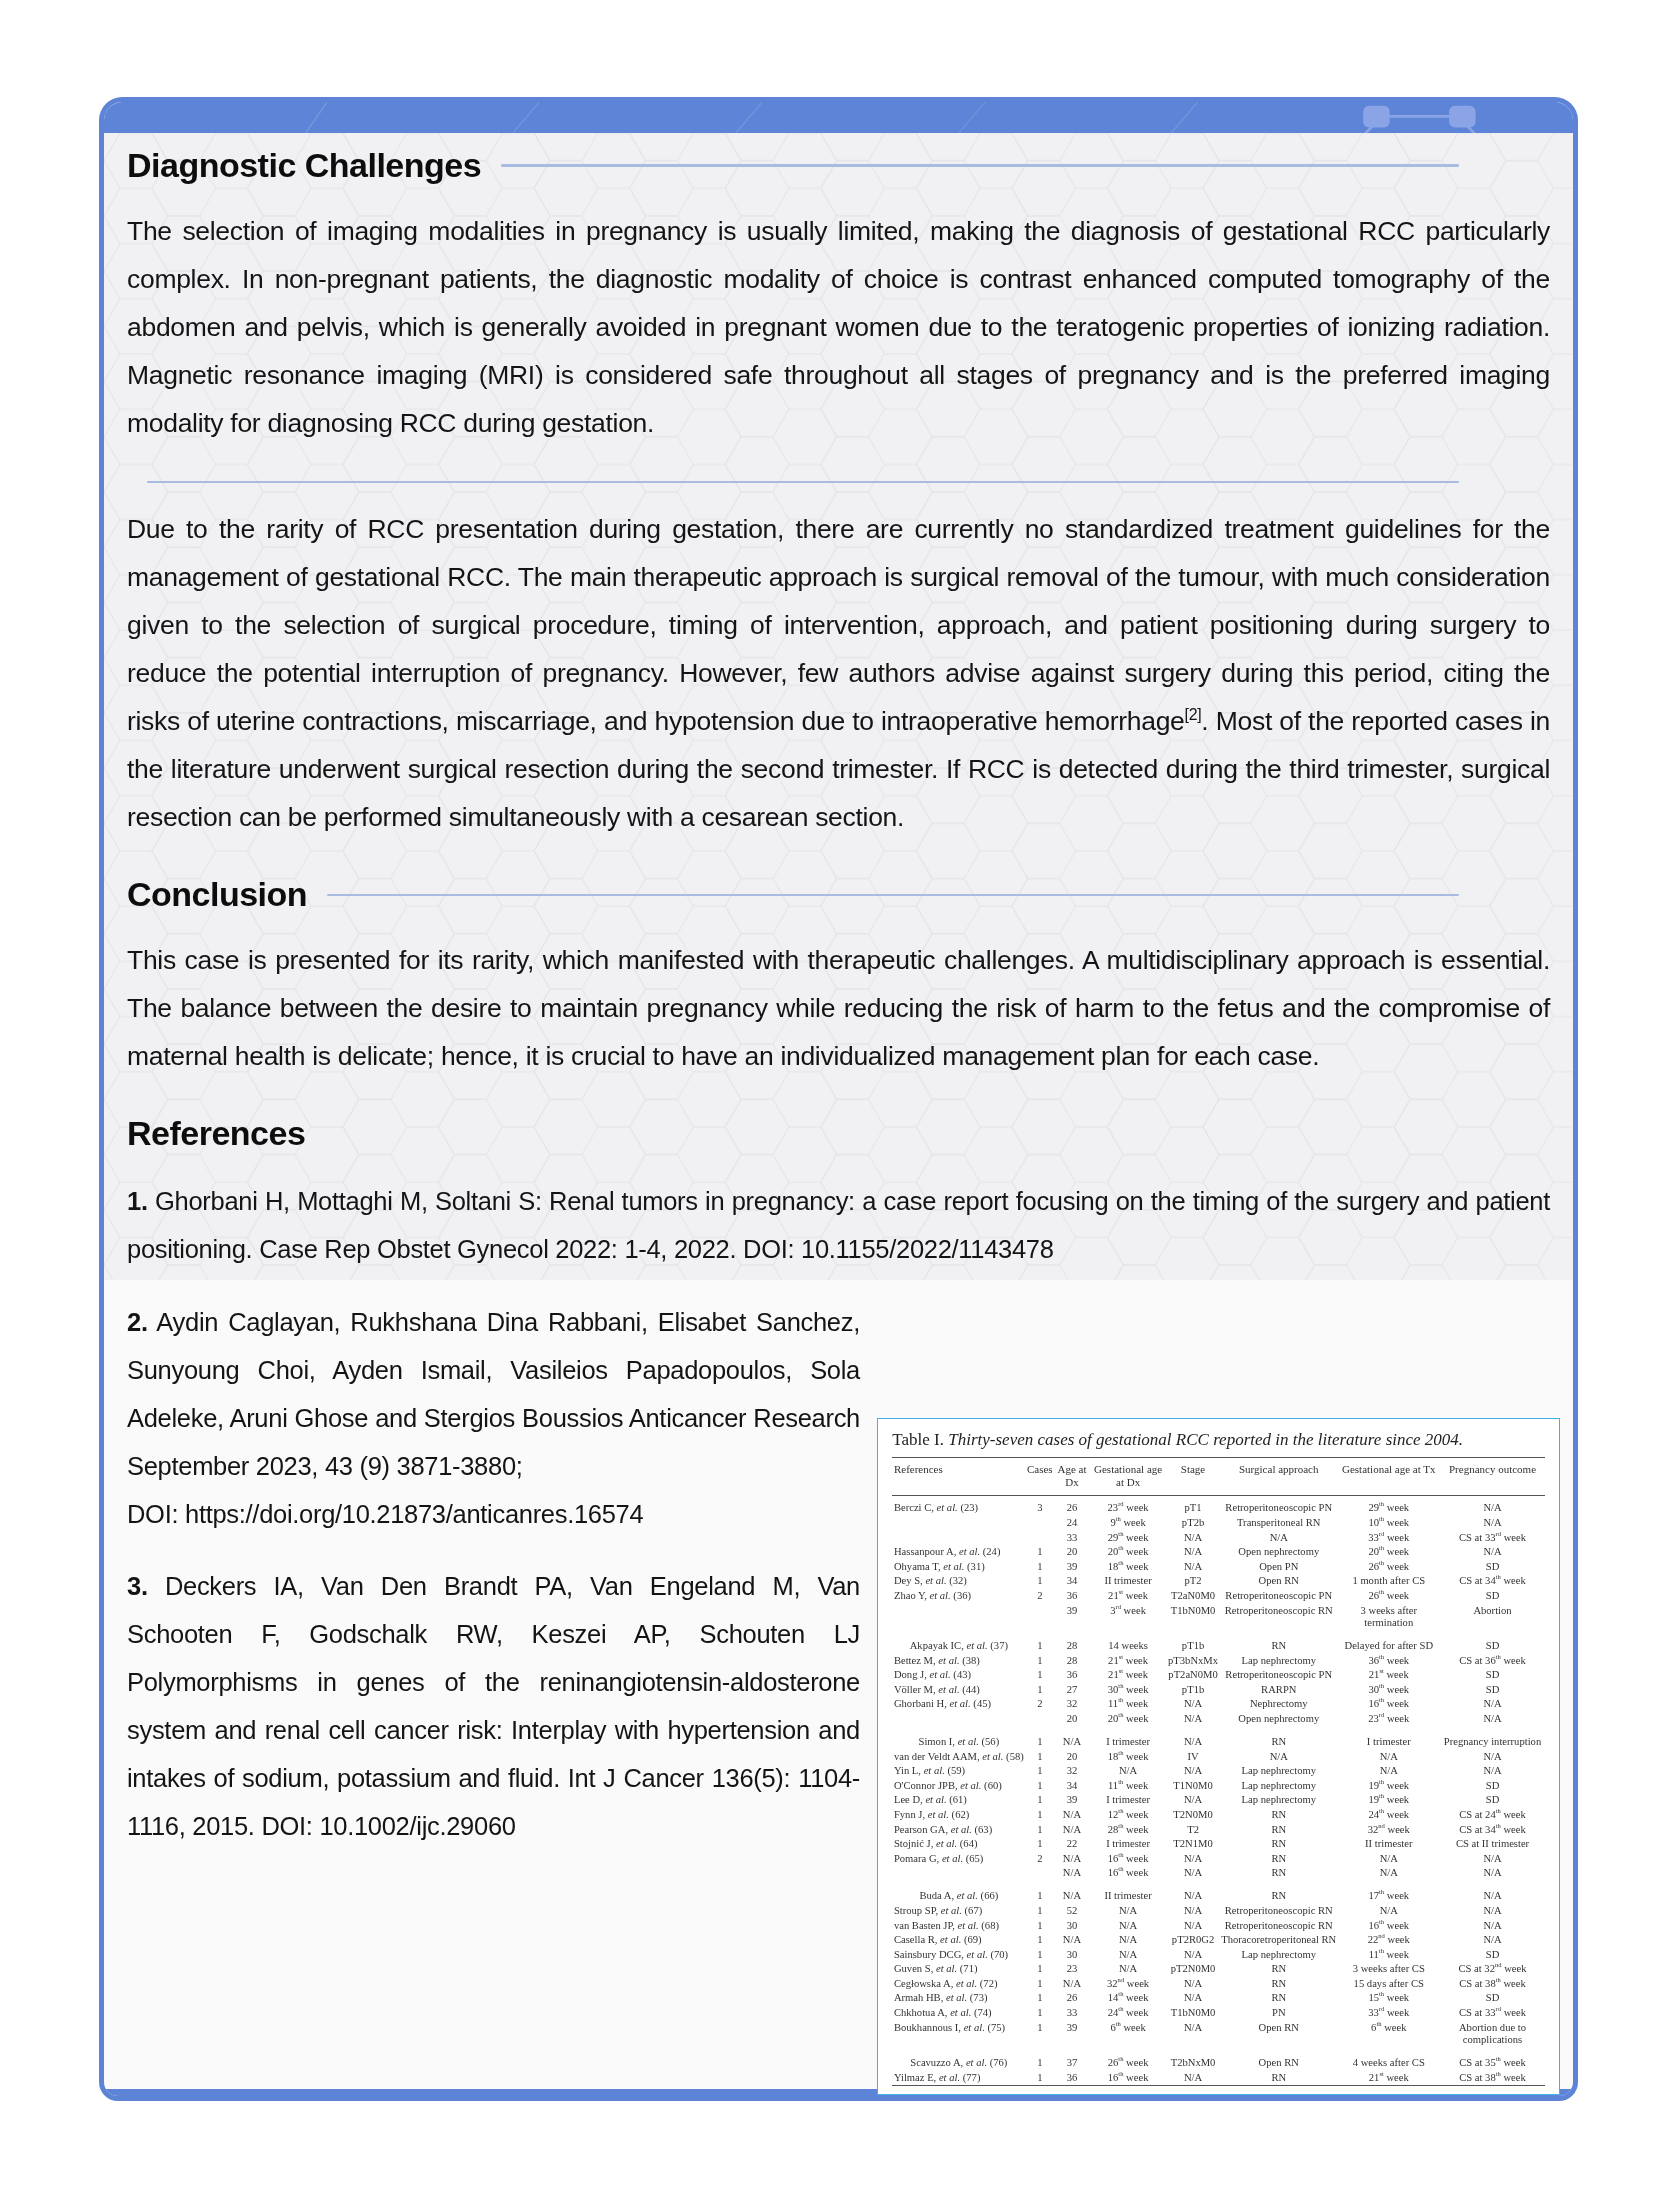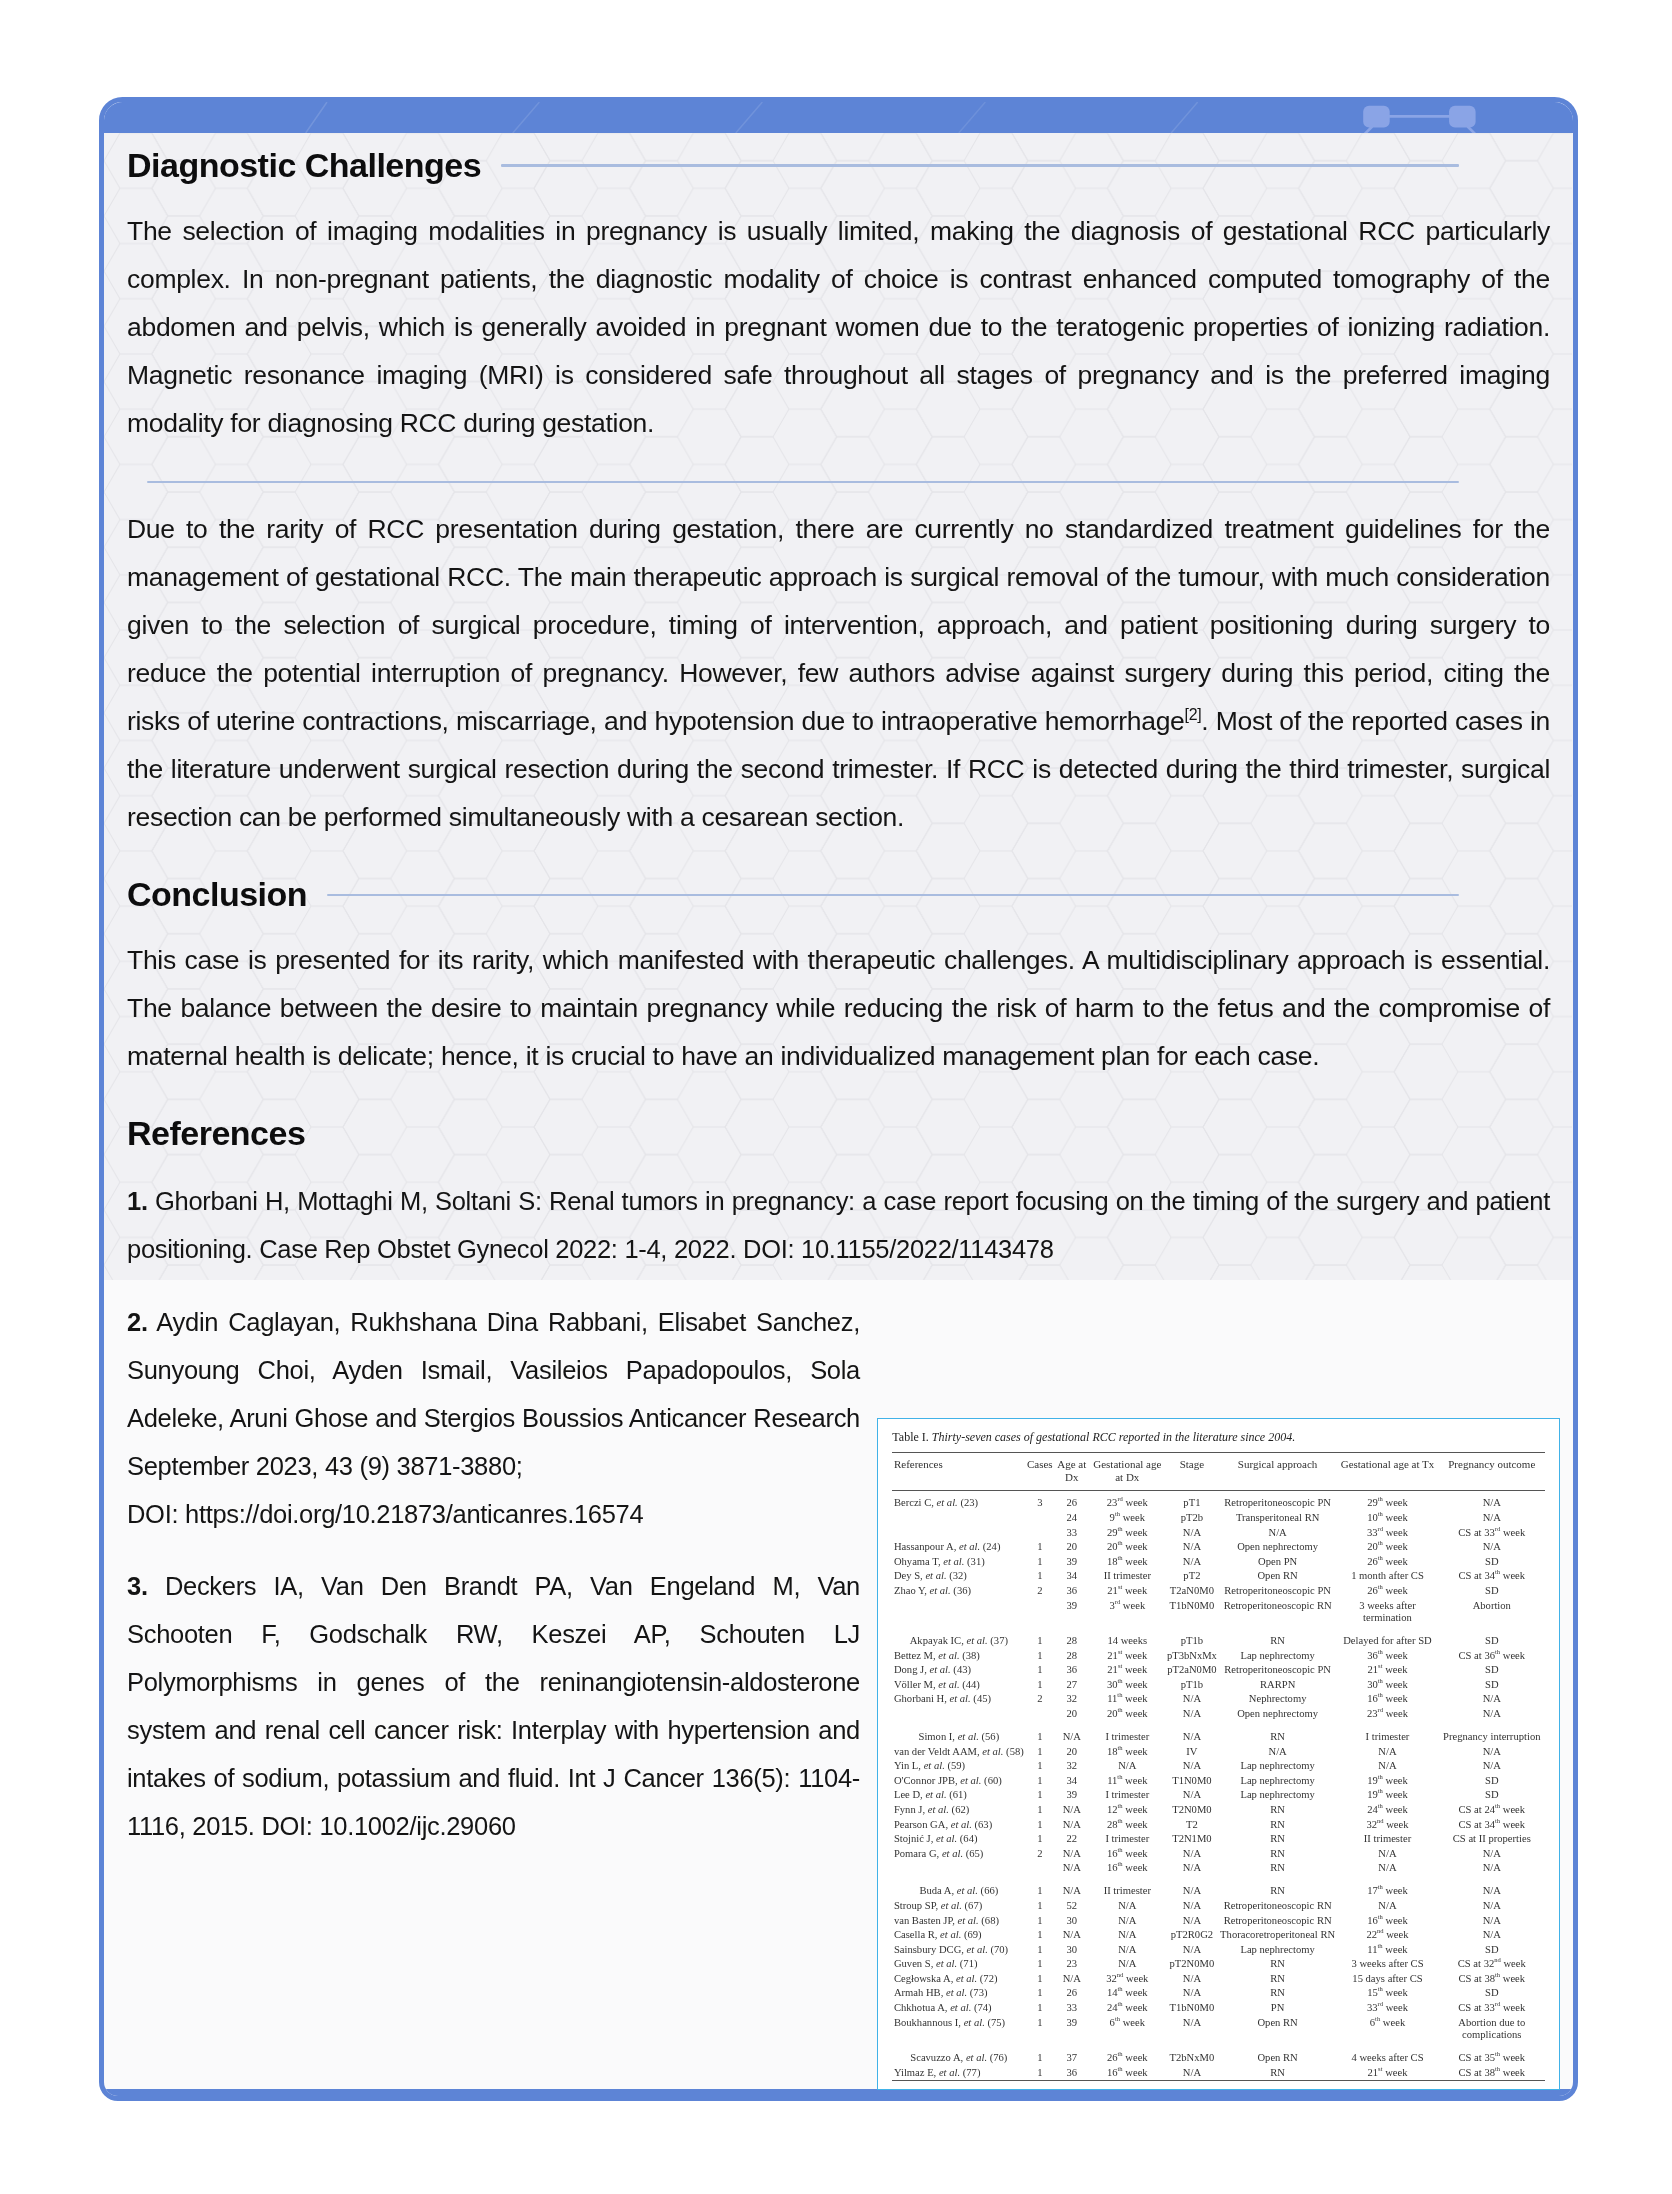--- a/index.html
+++ b/index.html
@@ -46,21 +46,21 @@
   }
   p.refp .rnum{font-weight:bold;}
   p.refp.narrow{width:733px;}
   
   .tbox{
     position:absolute;top:1285px;right:12.7px;width:683px;box-sizing:border-box;
     background:#ffffff;border:1.6px solid #41b2e8;padding:10.6px 14px 8.5px 14px;
     z-index:3;overflow:hidden;
   }
   .ttitle{
-    font-family:"Liberation Serif", serif;font-size:12px;color:#222;margin:0 0 7.4px 0;
+    font-family:"Liberation Serif", serif;font-size:17px;color:#222;margin:0 0 7.4px 0;
   }
   .ttitle .tit{font-style:italic;}
   table.dt{
     width:100%;border-collapse:collapse;border-top:1.6px solid #555;border-bottom:1.6px solid #555;
     font-family:"Liberation Serif", serif;color:#333;
   }
   table.dt th{
     font-weight:normal;font-size:11px;line-height:1.15;text-align:center;
     vertical-align:top;padding:5.3px 1.6px 6.4px 1.6px;border-bottom:1.6px solid #555;
   }
@@ -369,21 +369,21 @@
               <td class="nw">CS at 34<sup>th</sup> week</td>
             </tr>
             <tr>
               <td class="c-ref nw">Stojnić J, <i>et al.</i> (64)</td>
               <td class="nw">1</td>
               <td class="nw">22</td>
               <td class="nw">I trimester</td>
               <td class="nw">T2N1M0</td>
               <td class="nw">RN</td>
               <td class="nw">II trimester</td>
-              <td class="nw">CS at II properties</td>
+              <td class="nw">CS at II trimester</td>
             </tr>
             <tr>
               <td class="c-ref nw">Pomara G, <i>et al.</i> (65)</td>
               <td class="nw">2</td>
               <td class="nw">N/A</td>
               <td class="nw">16<sup>th</sup> week</td>
               <td class="nw">N/A</td>
               <td class="nw">RN</td>
               <td class="nw">N/A</td>
               <td class="nw">N/A</td>

